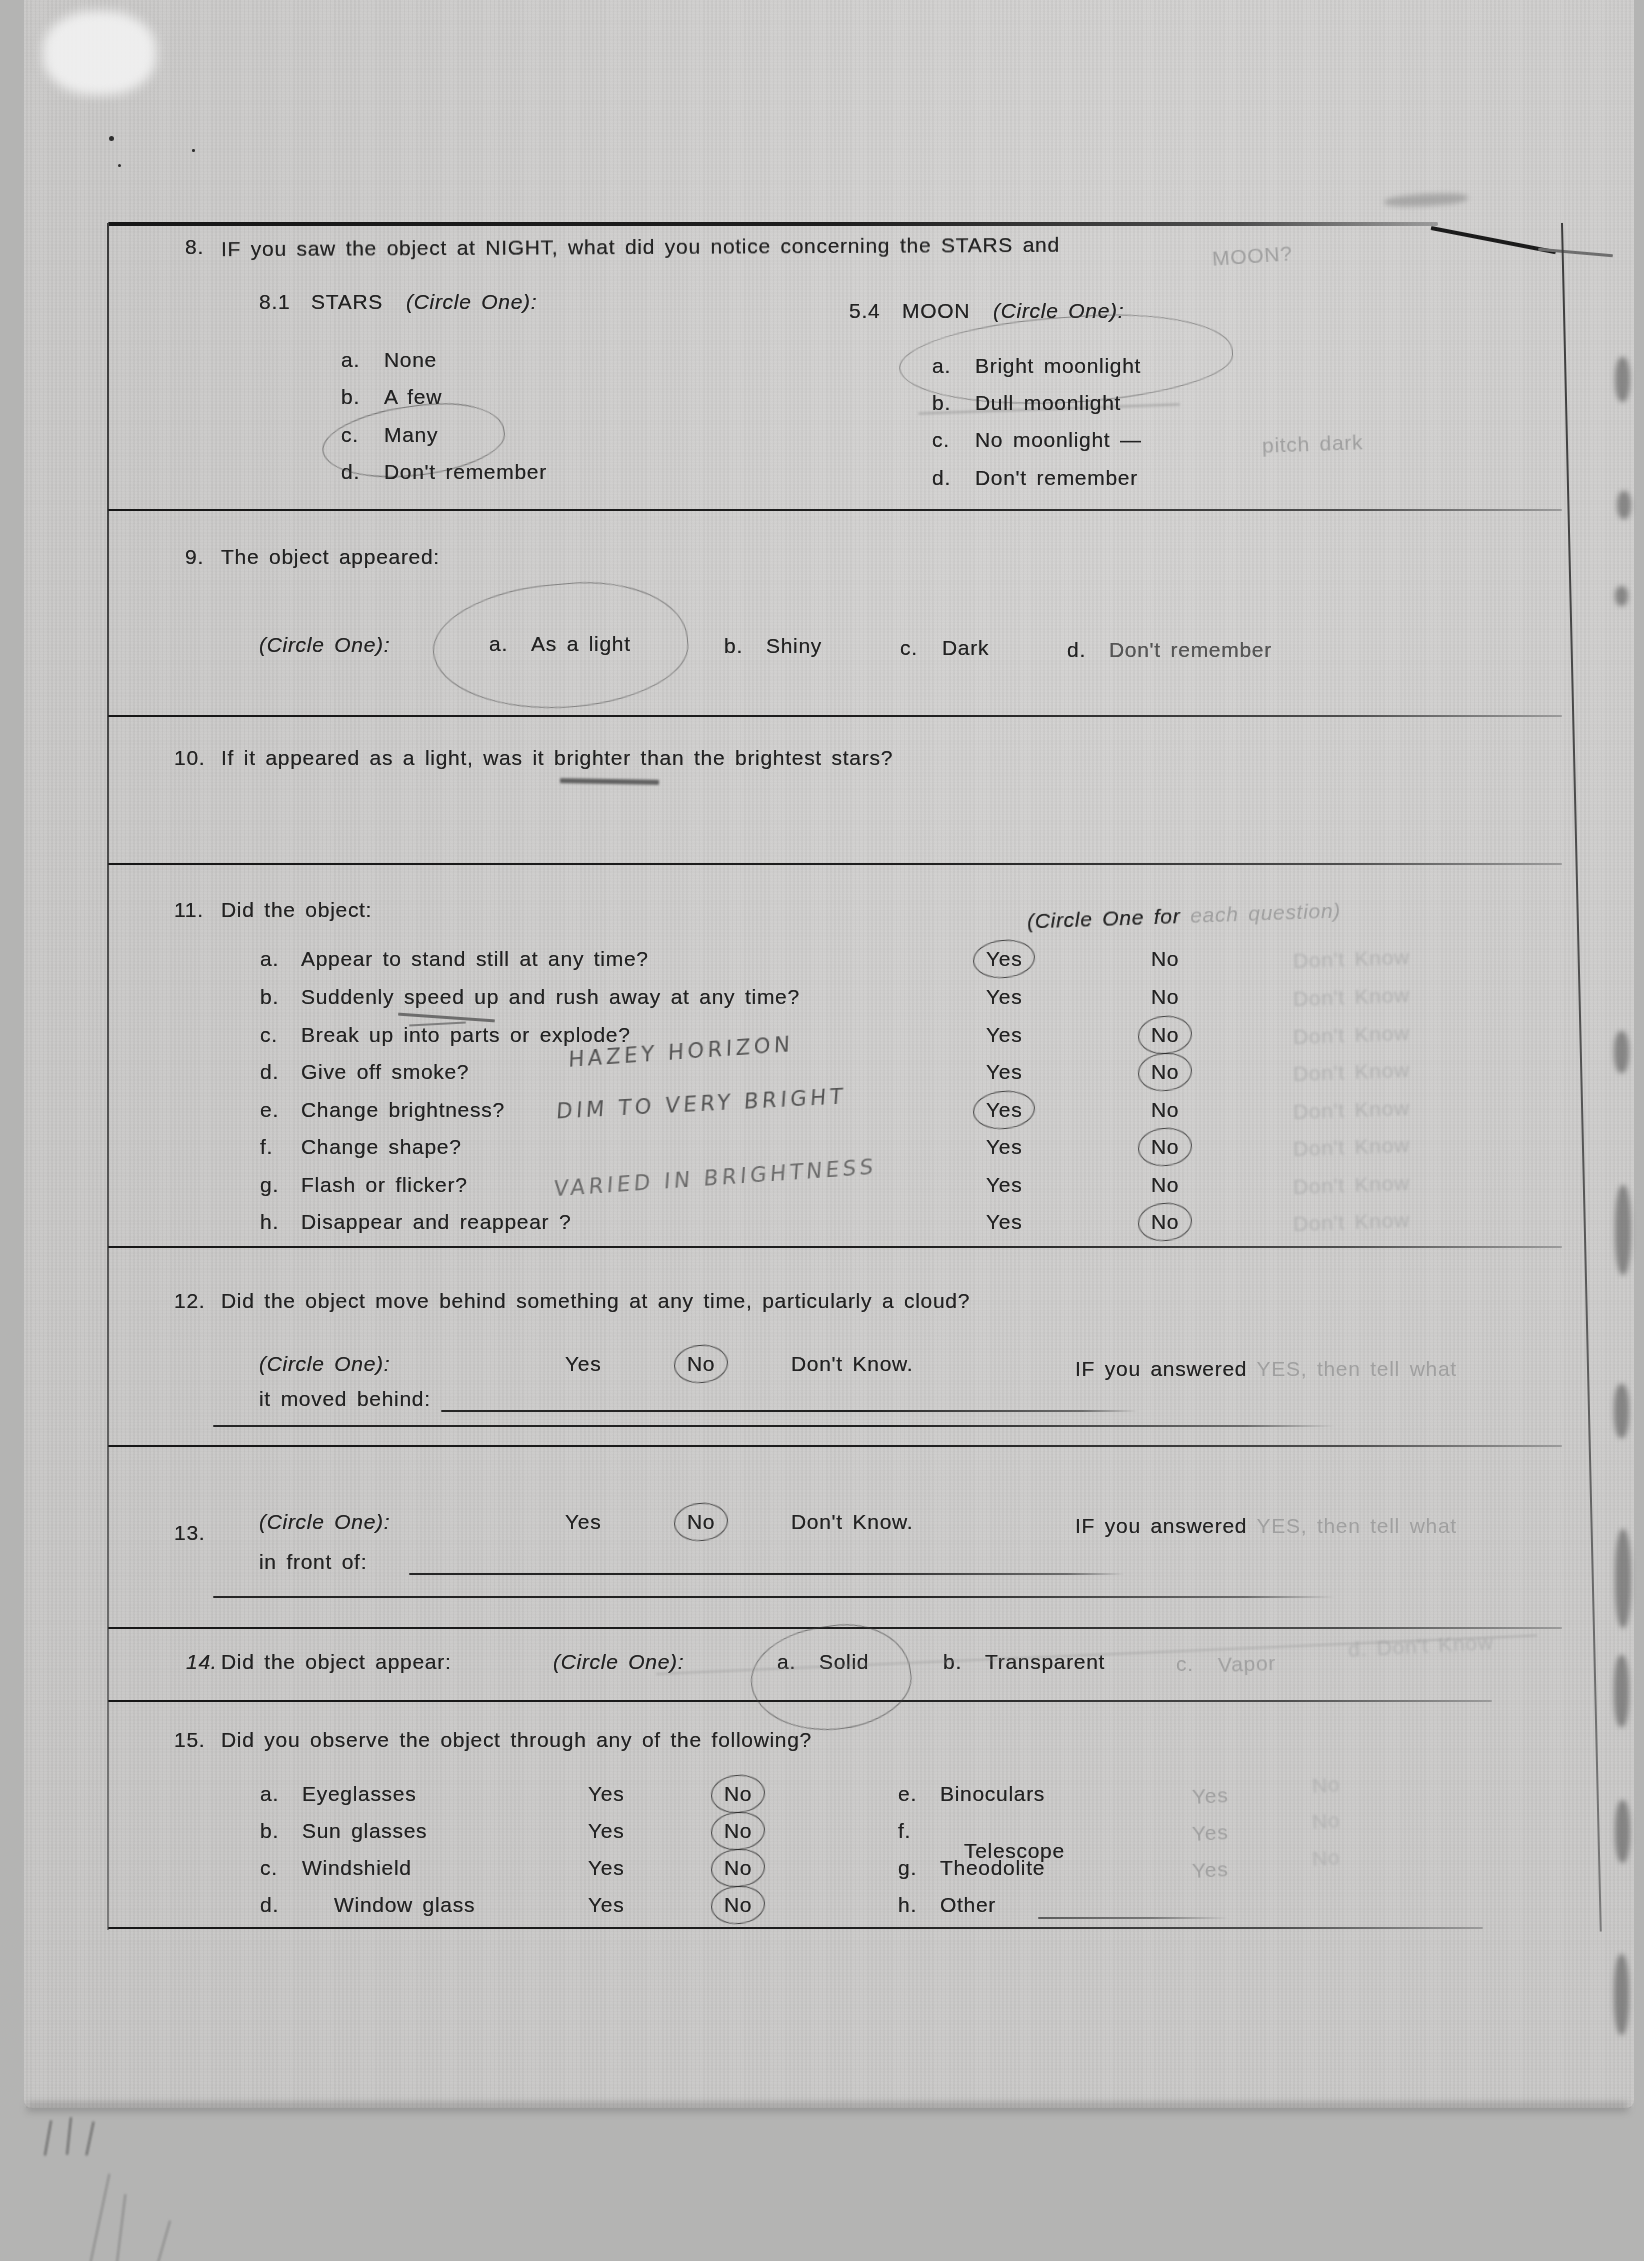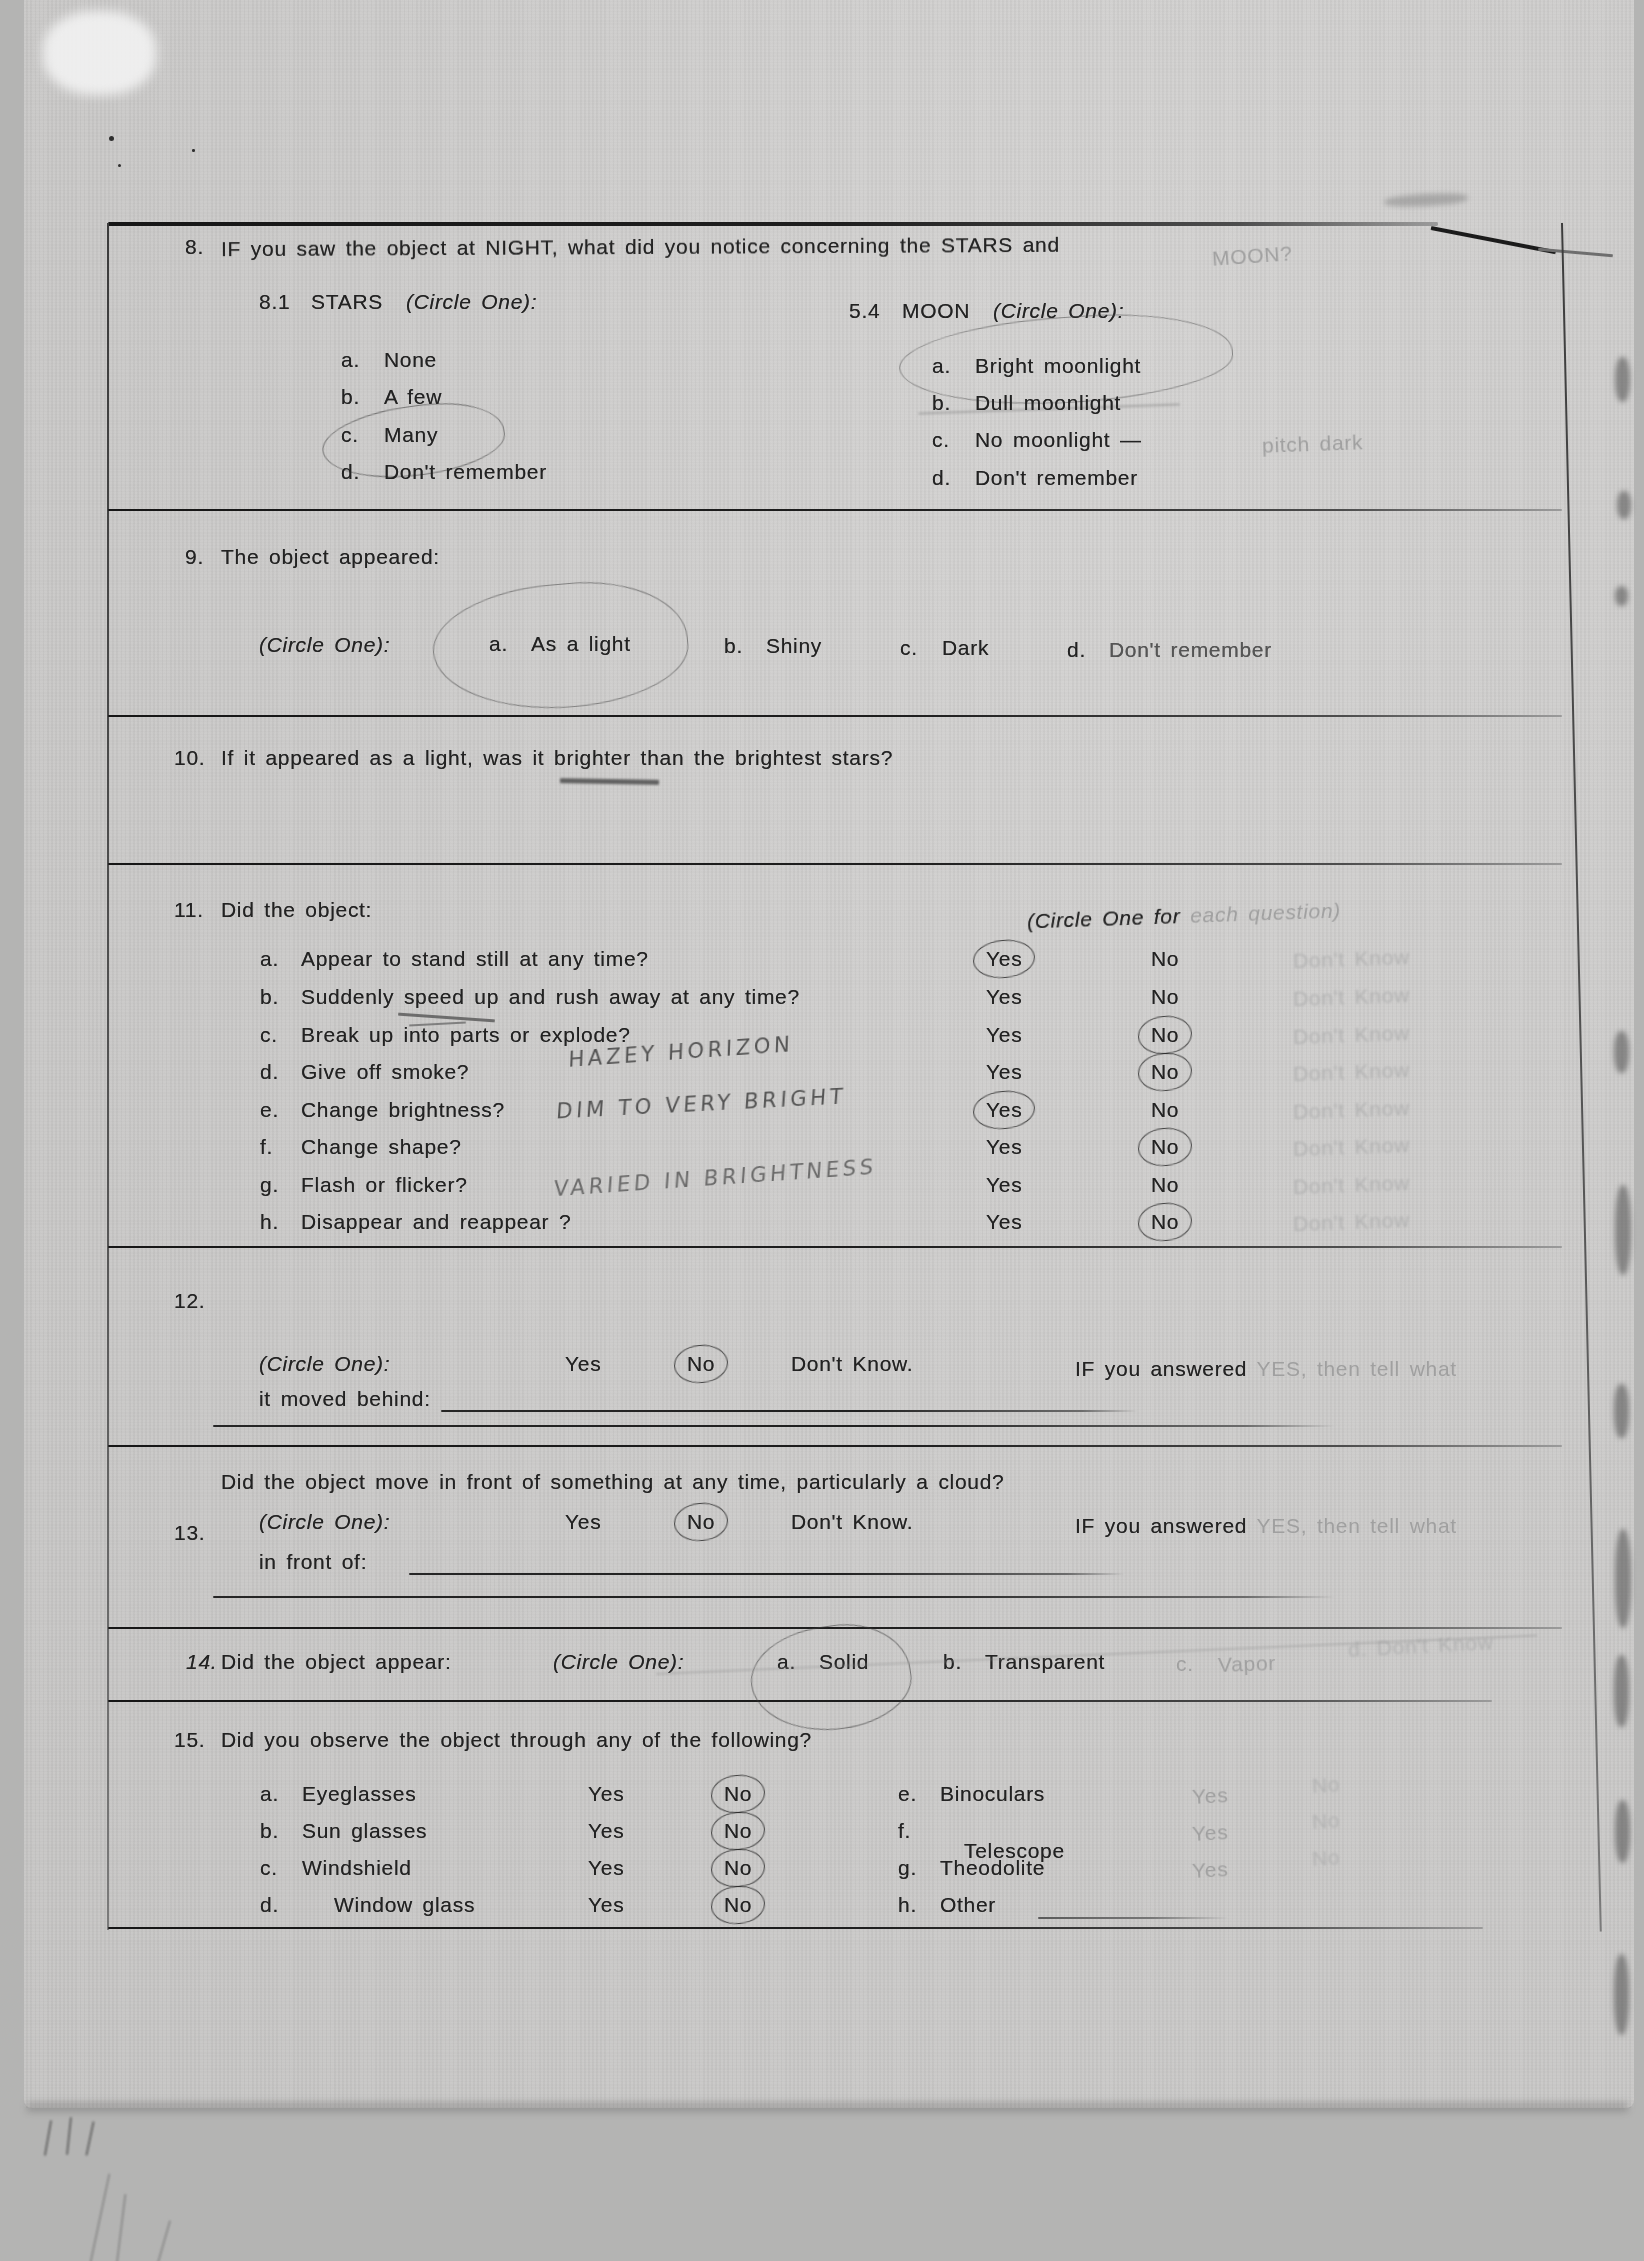--- a/index.html
+++ b/index.html
@@ -166,31 +166,31 @@
   <div class="t" style="left:1151px;top:1173px;">No</div>
   <div class="t vfaint" style="left:1293px;top:1173px;transform:rotate(-2deg);">Don't Know</div>
 
   <div class="t" style="left:260px;top:1210px;">h.</div>
   <div class="t" style="left:301px;top:1210px;">Disappear and reappear ?</div>
   <div class="t" style="left:986px;top:1210px;">Yes</div>
   <div class="t" style="left:1151px;top:1210px;"><span class="circ">No</span></div>
   <div class="t vfaint" style="left:1293px;top:1210px;transform:rotate(-2deg);">Don't Know</div>
 
   <div class="t" style="left:174px;top:1289px;">12.</div>
+  <div class="t" style="left:221px;top:1289px;">Did the object move behind something at any time, particularly a cloud?</div>
   <div class="t it" style="left:259px;top:1352px;">(Circle One):</div>
   <div class="t" style="left:565px;top:1352px;">Yes</div>
   <div class="t" style="left:687px;top:1352px;"><span class="circ">No</span></div>
   <div class="t" style="left:791px;top:1352px;">Don't Know.</div>
   <div class="t" style="left:1075px;top:1357px;"><span>IF you answered</span> <span class="faded">YES, then tell what</span></div>
   <div class="t" style="left:259px;top:1387px;">it moved behind:</div>
   <div class="blank" style="left:441px;top:1410px;width:696px;"></div>
   <div class="blank" style="left:213px;top:1425px;width:1122px;"></div>
 
   <div class="t" style="left:174px;top:1521px;">13.</div>
-  <div class="t" style="left:221px;top:1470px;">Did the object move in front of something at any time, particularly a cloud?</div>
   <div class="t it" style="left:259px;top:1510px;">(Circle One):</div>
   <div class="t" style="left:565px;top:1510px;">Yes</div>
   <div class="t" style="left:687px;top:1510px;"><span class="circ">No</span></div>
   <div class="t" style="left:791px;top:1510px;">Don't Know.</div>
   <div class="t" style="left:1075px;top:1514px;"><span>IF you answered</span> <span class="faded">YES, then tell what</span></div>
   <div class="t" style="left:259px;top:1550px;">in front of:</div>
   <div class="blank" style="left:409px;top:1573px;width:715px;"></div>
   <div class="blank" style="left:213px;top:1596px;width:1122px;"></div>
 
   <div class="t" style="left:186px;top:1650px;font-style:italic;">14.</div>

